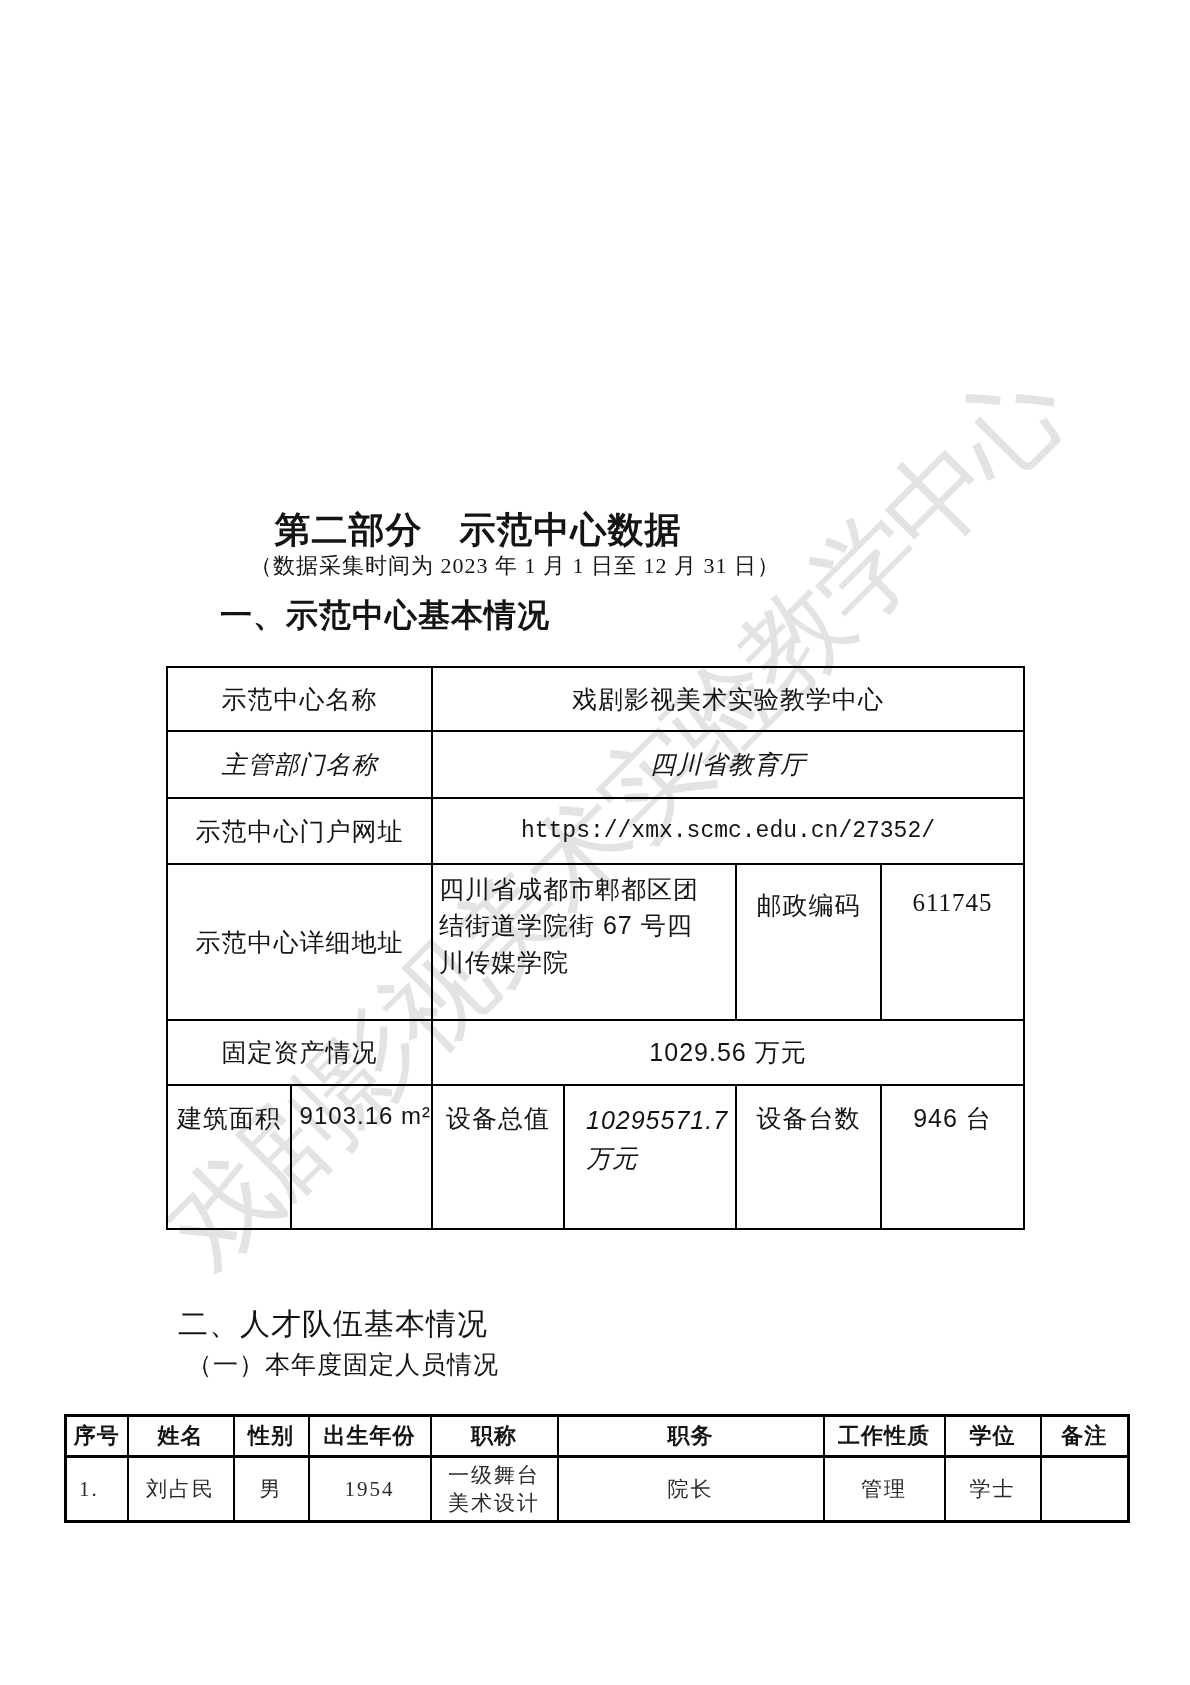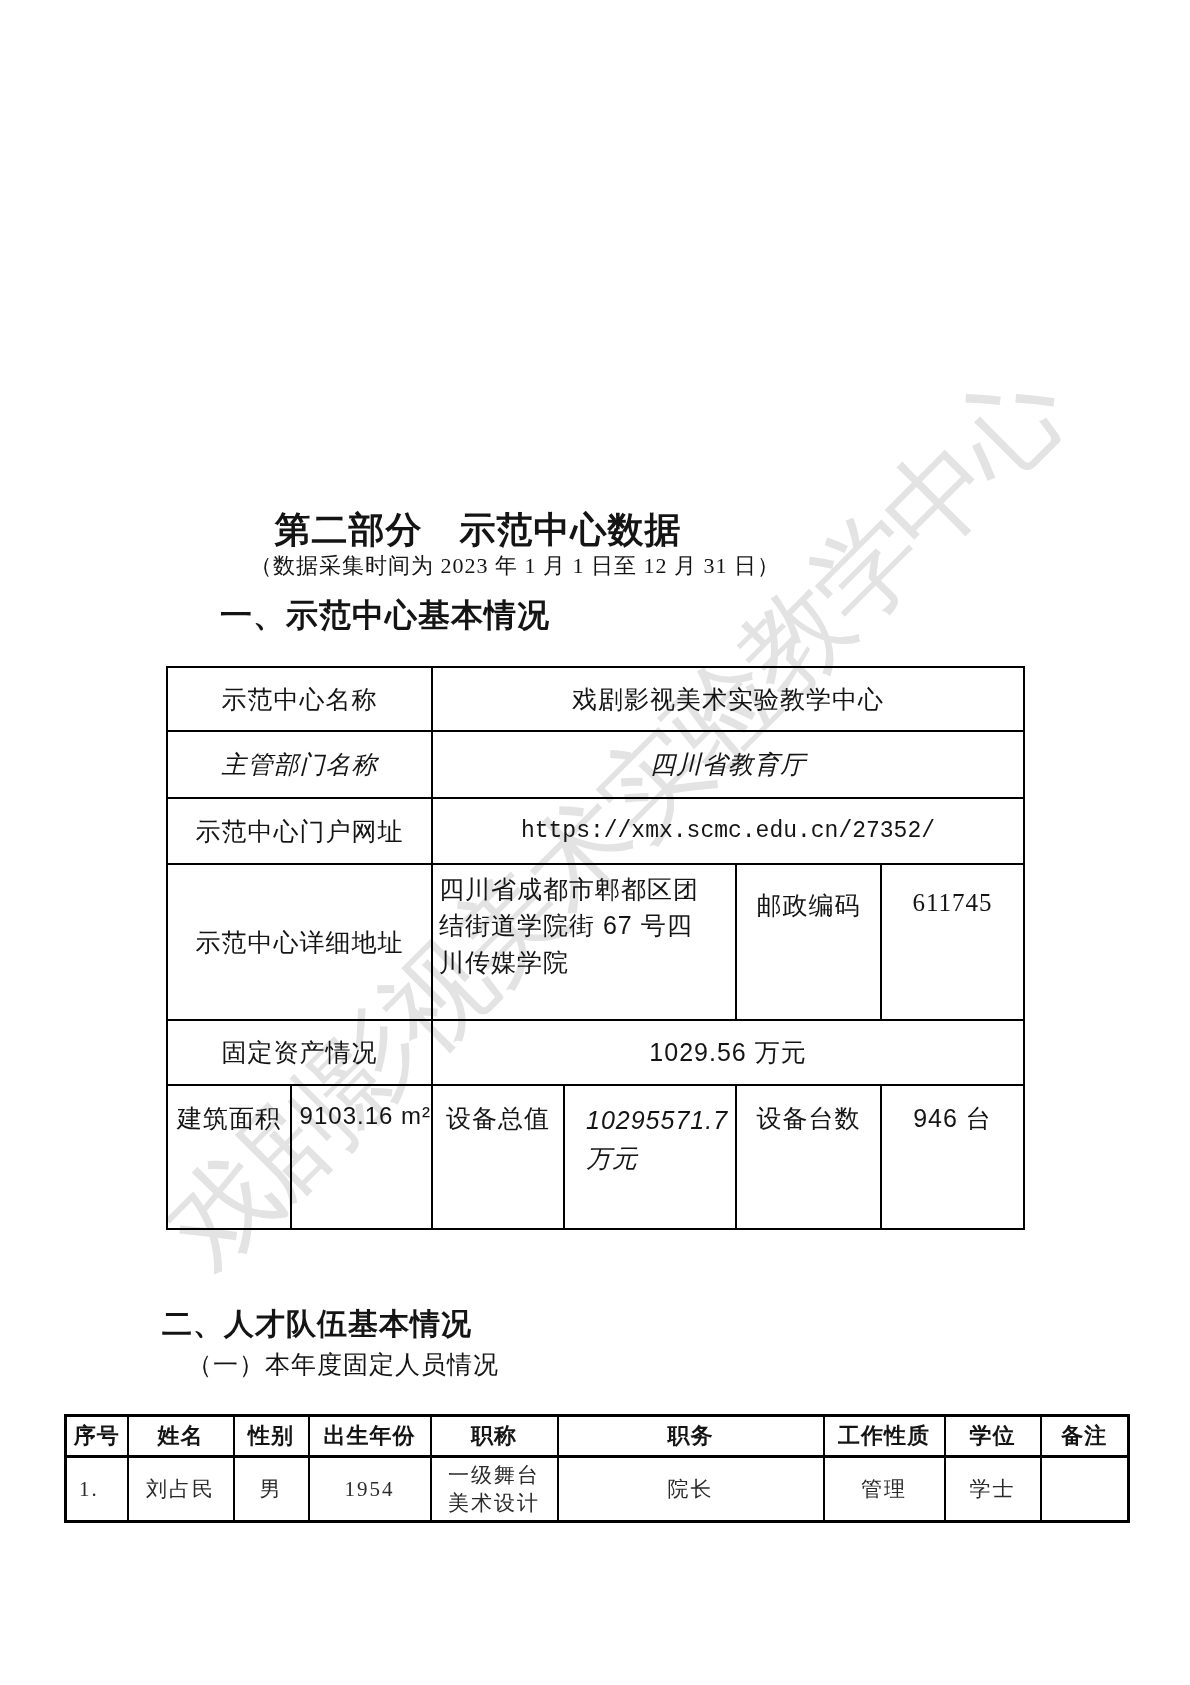--- a/index.html
+++ b/index.html
@@ -31,21 +31,21 @@
   .doc-title{
     position:absolute;left:0;top:506px;width:956px;
     text-align:center;font-size:36px;font-weight:bold;letter-spacing:1px;
   }
   .doc-subtitle{
     position:absolute;left:0;top:551px;width:1030px;
     text-align:center;font-size:22px;font-weight:500;letter-spacing:1px;
     font-family:"Liberation Serif", serif;
   }
   .h-sec1{position:absolute;left:220px;top:594px;font-size:32px;font-weight:bold;letter-spacing:1px;}
-  .h-sec2{position:absolute;left:162px;top:1304px;font-size:30px;font-weight:bold;letter-spacing:1px;}
+  .h-sec2{position:absolute;left:178px;top:1304px;font-size:30px;font-weight:normal;letter-spacing:1px;}
   .h-sub2{position:absolute;left:187px;top:1348px;font-size:25px;font-weight:500;letter-spacing:1px;
     font-family:"Liberation Serif", serif;}
 
   table{border-collapse:collapse;table-layout:fixed;background:transparent;}
   td{border:2px solid #000;padding:0;background:transparent;overflow:hidden;}
 
   
   .info-table{position:absolute;left:166px;top:666px;width:859px;}
   .info-table td{font-size:25px;font-weight:500;letter-spacing:1px;text-align:center;vertical-align:middle;}
   .info-table tr.r1 td{height:62px;}

